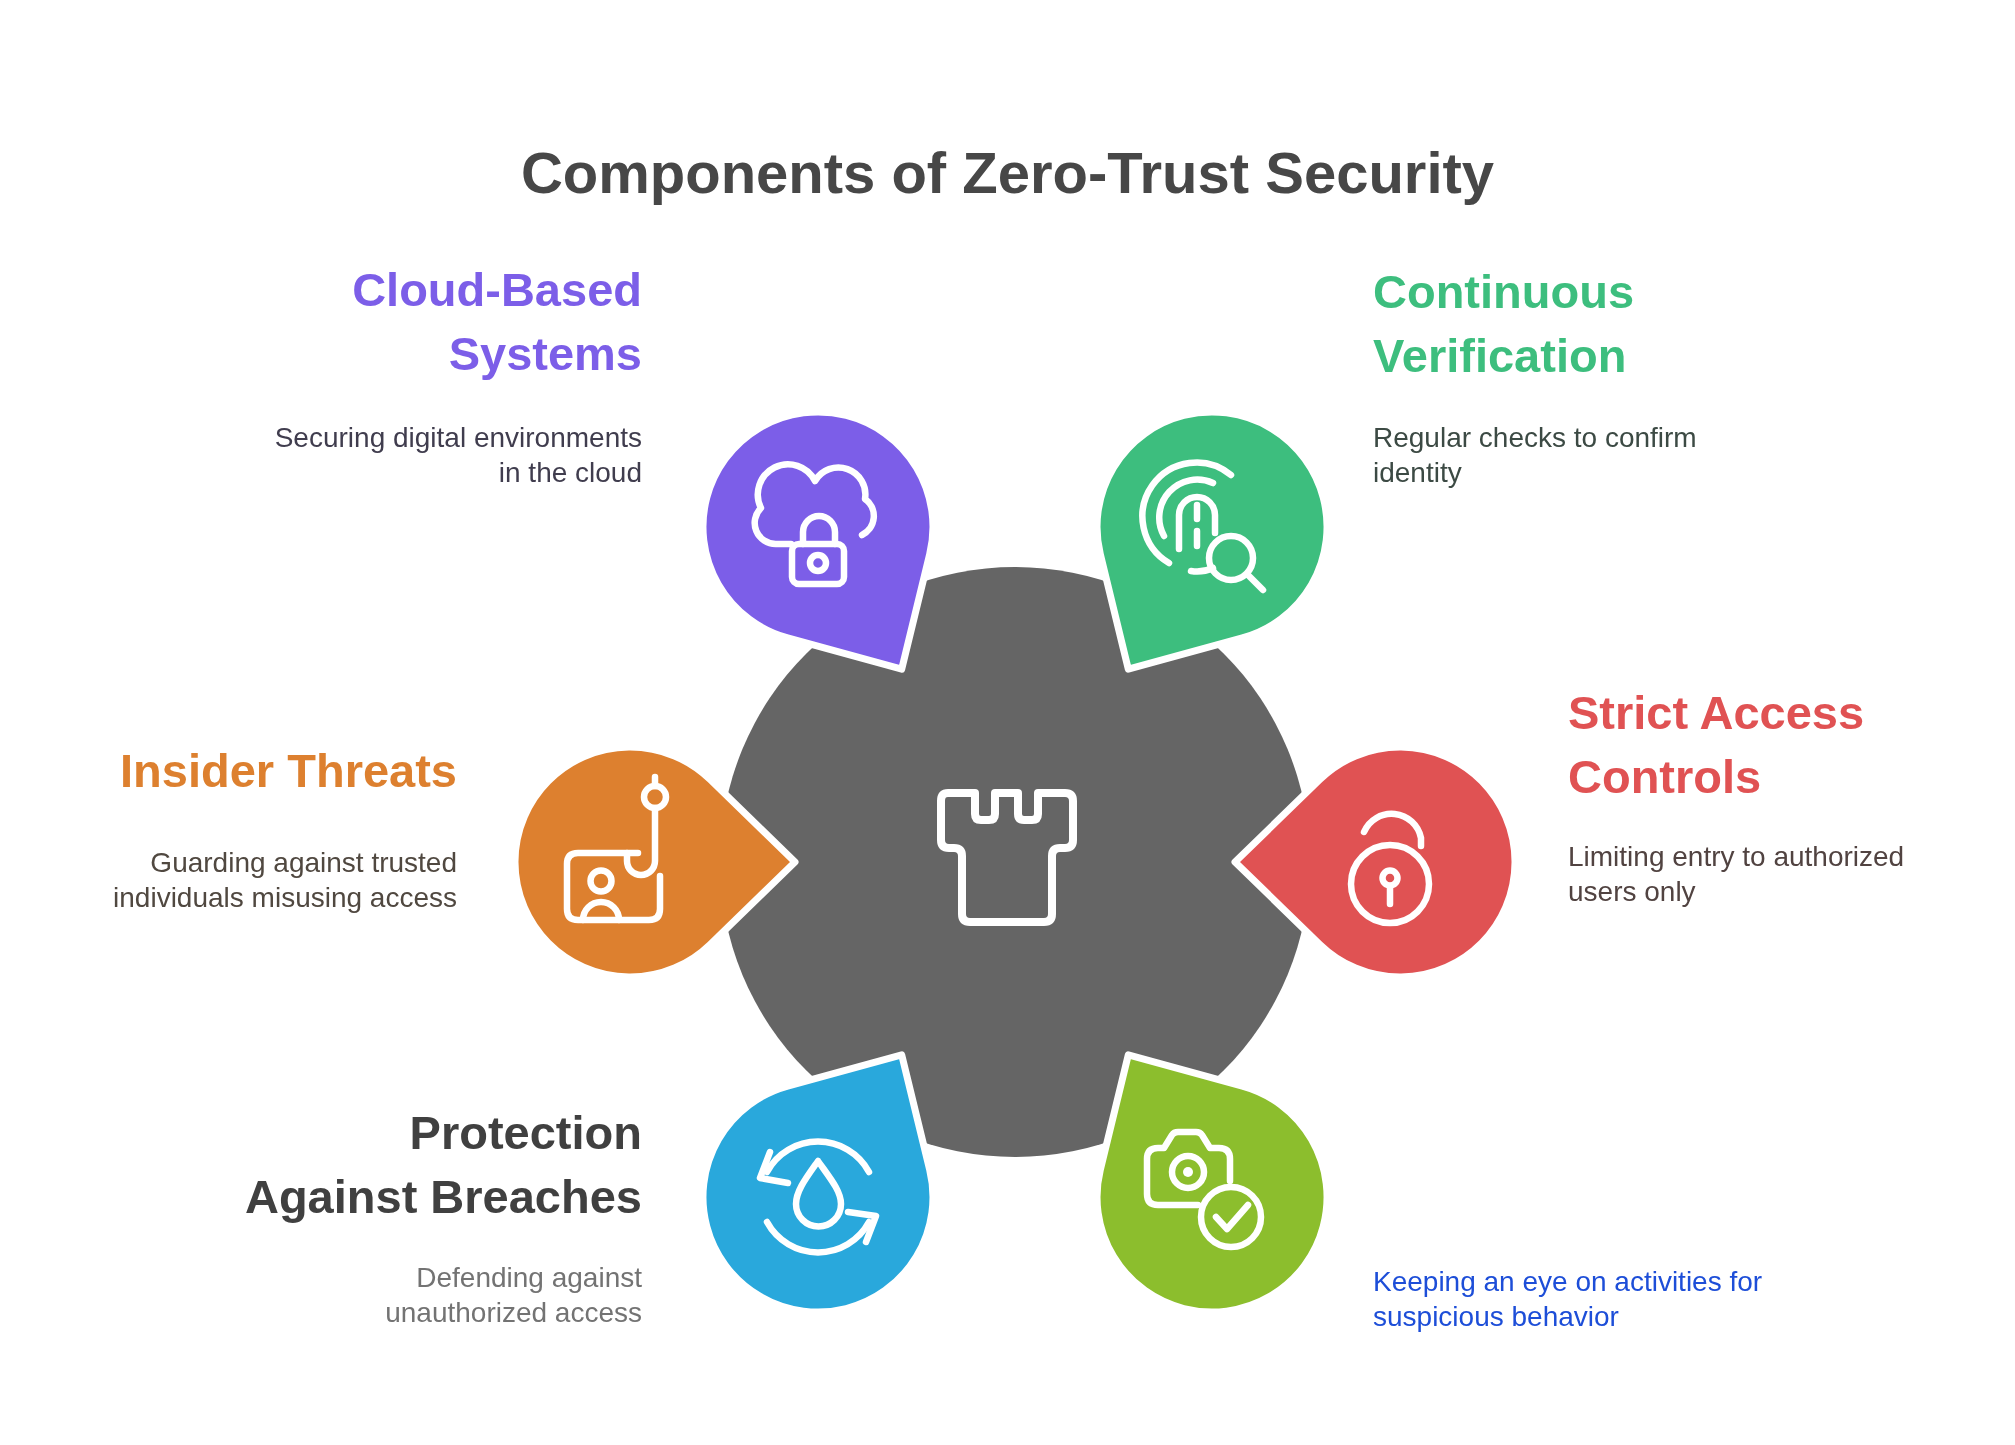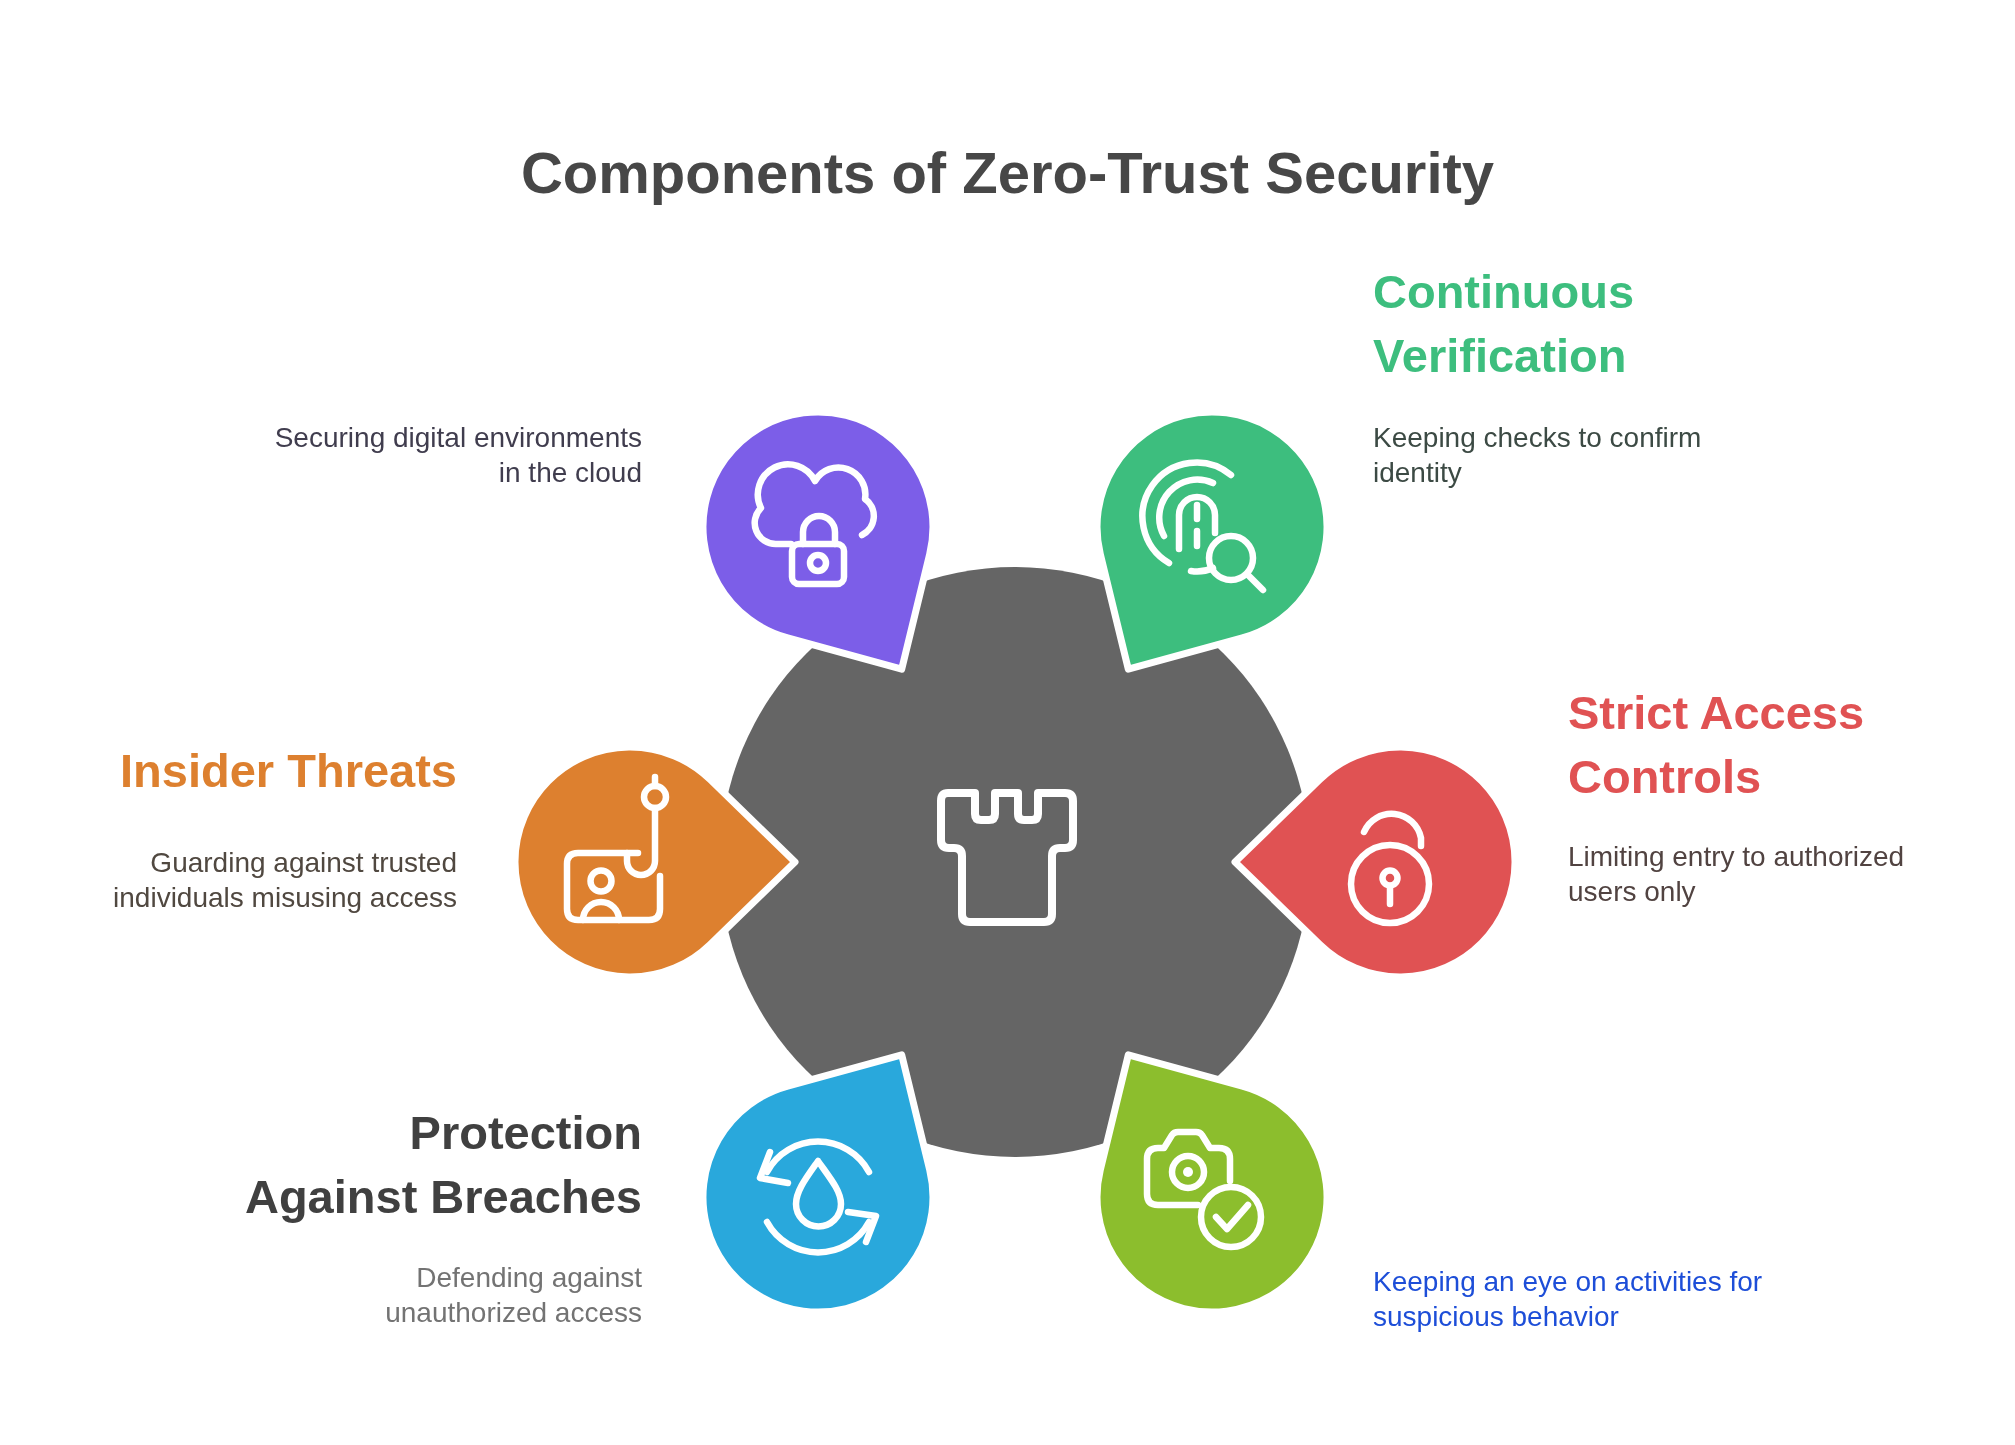--- a/index.html
+++ b/index.html
@@ -97,26 +97,28 @@
 
     <g>
       <path class="ico" d="M 1230 1161 L 1230 1139 Q 1230 1128 1219 1128 L 1210 1128 L 1202 1115 Q 1200 1112 1196 1112 L 1178 1112 Q 1174 1112 1172 1115 L 1164 1128 L 1158 1128 Q 1147 1128 1147 1139 L 1147 1174 Q 1147 1185 1158 1185 L 1198 1185"></path>
       <circle class="ico" cx="1188" cy="1152" r="16"></circle>
       <circle class="icof" cx="1188" cy="1152" r="5"></circle>
       <circle class="ico" cx="1231" cy="1197" r="30"></circle>
       <path class="ico" d="M 1216 1197 L 1227 1209 L 1248 1185"></path>
     </g>
   </svg>
 
+  <div class="hd ar h0" style="color: rgb(124, 94, 232);">Cloud-Based
+Systems</div>
   <div class="ds ar d0" style="color: rgb(64, 61, 78);">Securing digital environments
 in the cloud</div>
 
   <div class="hd h1" style="color: rgb(61, 190, 126);">Continuous
 Verification</div>
-  <div class="ds d1" style="color: rgb(60, 74, 68);">Keeping checks to confirm
+  <div class="ds d1" style="color: rgb(60, 74, 68);">Regular checks to confirm
 identity</div>
 
   <div class="hd ar h2" style="color: rgb(221, 128, 47);">Insider Threats</div>
   <div class="ds ar d2" style="color: rgb(80, 72, 64);">Guarding against trusted
 individuals misusing access</div>
 
   <div class="hd h3" style="color: rgb(224, 82, 83);">Strict Access
 Controls</div>
   <div class="ds d3" style="color: rgb(81, 67, 65);">Limiting entry to authorized
 users only</div>

